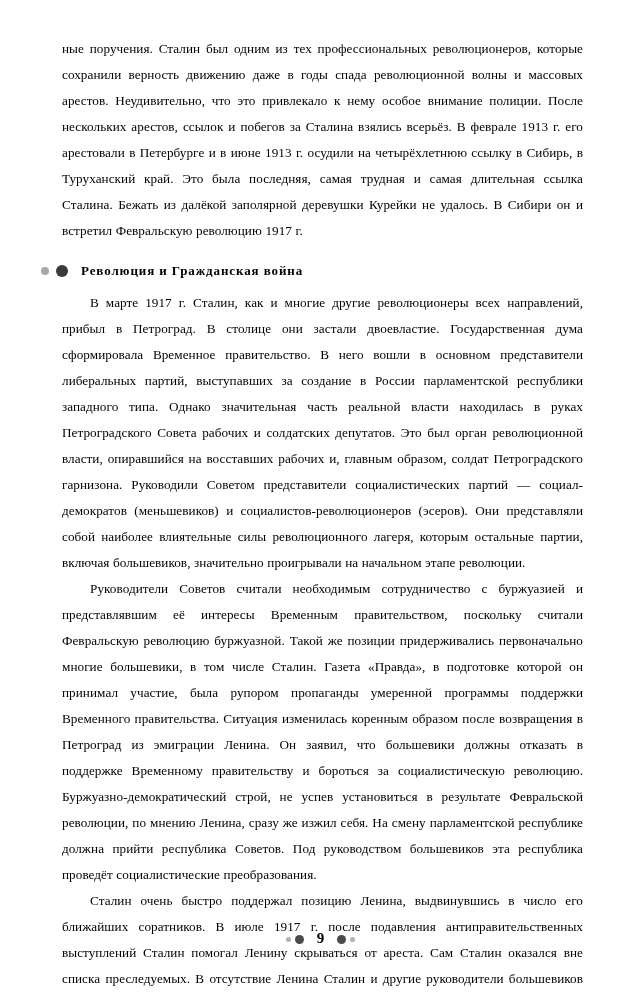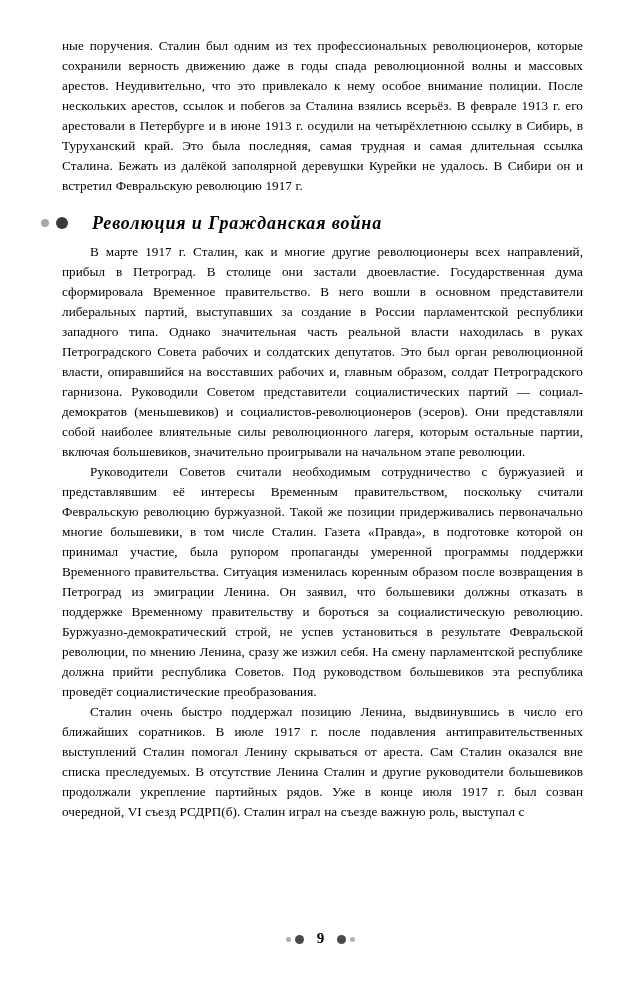--- a/index.html
+++ b/index.html
@@ -31,21 +31,21 @@
     left: 62px;
     top: 36px;
     width: 521px;
   }
 
   p.body-par {
     margin: 0;
     text-align: justify;
     text-justify: inter-word;
     font-size: 13.2px;
-    line-height: 20px;
+    line-height: 26px;
     text-indent: 28px;
     letter-spacing: 0.05px;
     word-spacing: 0.2px;
     hyphens: manual;
   }
 
   p.body-par.no-indent {
     text-indent: 0;
   }
 
@@ -67,25 +67,24 @@
   .head-dot-large {
     width: 12px;
     height: 12px;
     border-radius: 50%;
     background: #3a3a3a;
     flex: 0 0 auto;
     margin-left: 7px;
   }
 
   .head-title {
-    font-size: 18px;
+    font-size: 13px;
     font-weight: bold;
-    font-style: italic;
     letter-spacing: 0.9px;
-    margin-left: 24px;
+    margin-left: 13px;
     white-space: nowrap;
   }
 
   .footer {
     position: absolute;
     left: 0;
     top: 931px;
     width: 641px;
     display: flex;
     align-items: center;

